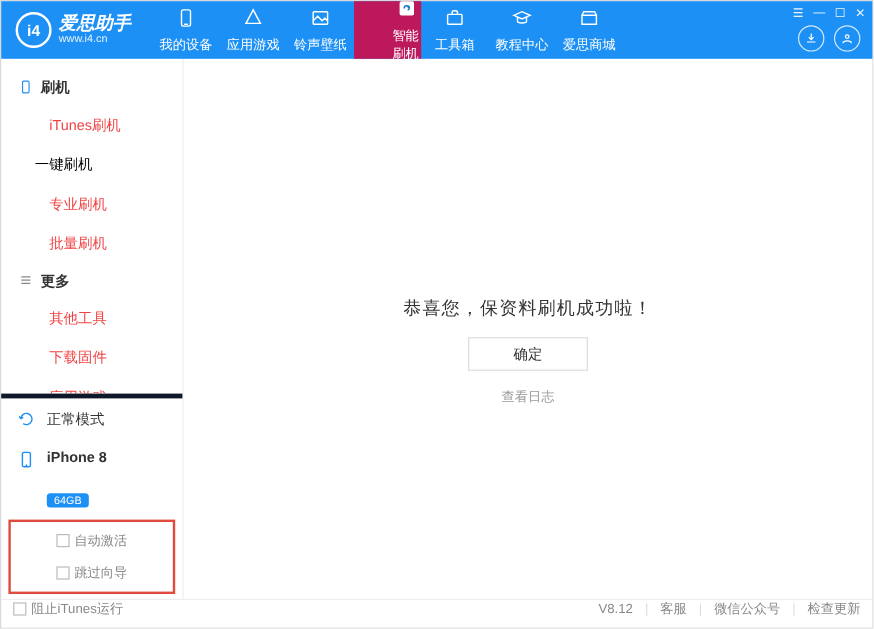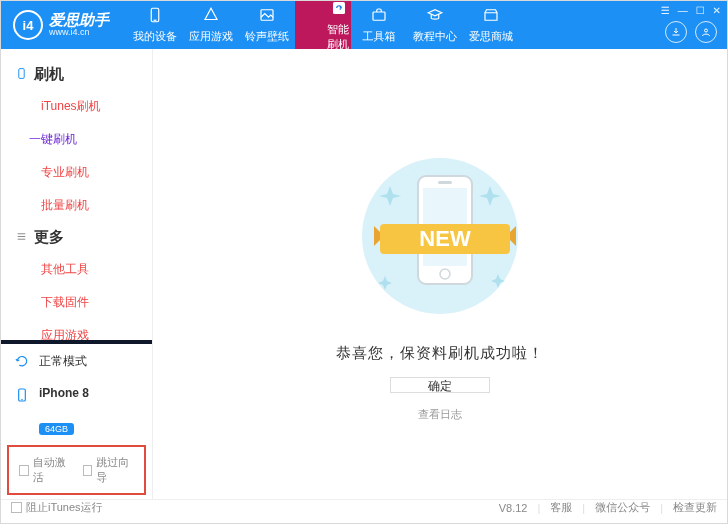--- a/index.html
+++ b/index.html
@@ -19,41 +19,41 @@
   .tab-icon-fill svg { fill: #fff; stroke: none; }
   .win-ctrls { position: absolute; top: 4px; right: 6px; display: flex; gap: 8px; font-size: 10px; }
   .win-btn { cursor: pointer; opacity: .9; }
   .hdr-right { position: absolute; right: 10px; bottom: 6px; display: flex; gap: 8px; }
   .circle-btn { width: 22px; height: 22px; border: 1.5px solid rgba(255,255,255,.8); border-radius: 50%; display: flex; align-items: center; justify-content: center; cursor: pointer; }
   .circle-btn svg { width: 12px; height: 12px; stroke: #fff; fill: none; stroke-width: 2; }
   
   .body { flex: 1; display: flex; min-height: 0; }
   .sidebar { width: 152px; border-right: 1px solid #eee; display: flex; flex-direction: column; }
   .side-scroll { flex: 1; padding-top: 10px; overflow: hidden; }
-  .side-h { display: flex; align-items: center; gap: 6px; padding: 6px 14px; color: #333; font-size: 15px; font-weight: 600; }
+  .side-h { display: flex; align-items: center; gap: 6px; padding: 6px 14px; color: #333; font-size: 12px; font-weight: 600; }
   .side-h svg { width: 13px; height: 13px; stroke: #1d90f5; fill: none; stroke-width: 1.8; }
   .side-h .menu-lines svg { stroke: #888; }
   .side-item { padding: 8px 10px 8px 40px; font-size: 12px; color: #ef4444; cursor: pointer; }
-  .side-item.active { color: #6d28d9; padding-left: 28px; }
+  .side-item.active { color: #000000; padding-left: 28px; }
   .side-bottom { border-top: 4px solid #0f172a; }
   .mode-row, .device-row { display: flex; align-items: center; gap: 8px; padding: 8px 12px; }
   .mode-icon, .dev-icon { width: 18px; height: 18px; display: flex; align-items: center; justify-content: center; }
   .mode-icon svg, .dev-icon svg { width: 16px; height: 16px; stroke: #1d90f5; fill: none; stroke-width: 1.8; }
   .device-row { flex-direction: row; align-items: flex-start; }
   .dev-info { display: flex; flex-direction: column; gap: 3px; }
   .dev-name { font-weight: 600; color: #333; }
   .dev-badge { align-self: flex-start; background: #1d90f5; color: #fff; font-size: 9px; padding: 1px 6px; border-radius: 3px; margin-top: 20px; }
-  .check-row { display: flex; align-items: center; gap: 12px; padding: 8px 10px; border: 2px solid #e04b3e; margin: 2px 6px 4px 6px; }
+  .check-row { display: flex; align-items: center; gap: 12px; padding: 8px 10px; border: 2px solid #e04b3e; margin: 2px 6px 4px 6px; flex-direction: column; }
   .chk { display: flex; align-items: center; gap: 4px; color: #888; font-size: 11px; cursor: pointer; }
   .chk-box { width: 11px; height: 11px; border: 1px solid #bbb; background: #fff; }
   
   .main { flex: 1; display: flex; flex-direction: column; align-items: center; justify-content: center; position: relative; padding-top: 20px; }
   .illus { width: 200px; height: 180px; position: relative; }
   .msg { margin-top: 18px; font-size: 15px; color: #333; letter-spacing: 1px; }
-  .ok-btn { margin-top: 14px; width: 100px; height: 16px; border: 1px solid #ddd; background: #fff; font-size: 12px; color: #333; cursor: pointer; }
+  .ok-btn { margin-top: 14px; width: 100px; height: 28px; border: 1px solid #ddd; background: #fff; font-size: 12px; color: #333; cursor: pointer; }
   .log-link { margin-top: 14px; font-size: 11px; color: #999; cursor: pointer; }
   
   .footer { height: 24px; border-top: 1px solid #eee; display: flex; align-items: flex-start; font-size: 11px; color: #888; padding: 0 10px; }
   .footer .chk { color: #888; }
   .footer-right { margin-left: auto; display: flex; align-items: center; gap: 10px; }
   .footer-right .sep { color: #ddd; }
   .footer-link { cursor: pointer; }
   
   .illus svg { width: 100%; height: 100%; }
 </style>
@@ -197,44 +197,20 @@
             </label>
           <label class="chk">
               <span class="chk-box"></span>
               <span>跳过向导</span>
             </label>
         </div>
       </div>
     </div>
 
     <div class="main">
-      <div class="illus">
-        <svg viewBox="0 0 200 180">
-          <circle cx="100" cy="90" r="78" fill="#d9f1f9"></circle>
-
-          <g fill="#aee0ee">
-            <polygon points="50,40 53,48 61,50 53,52 50,60 47,52 39,50 47,48"></polygon>
-            <polygon points="150,40 153,48 161,50 153,52 150,60 147,52 139,50 147,48"></polygon>
-            <polygon points="45,130 47,135 52,137 47,139 45,144 43,139 38,137 43,135"></polygon>
-            <polygon points="158,128 160,133 165,135 160,137 158,142 156,137 151,135 156,133"></polygon>
-          </g>
-
-          <rect x="78" y="30" width="54" height="108" rx="8" fill="#fff" stroke="#cfd8dc" stroke-width="2"></rect>
-          <rect x="83" y="42" width="44" height="78" fill="#e9f6fb"></rect>
-          <circle cx="105" cy="128" r="5" fill="none" stroke="#cfd8dc" stroke-width="1.5"></circle>
-          <rect x="98" y="35" width="14" height="3" rx="1.5" fill="#cfd8dc"></rect>
-
-          <g>
-            <path d="M44 90 L34 80 L34 100 Z" fill="#e8a532"></path>
-            <path d="M166 90 L176 80 L176 100 Z" fill="#e8a532"></path>
-            <rect x="40" y="78" width="130" height="30" rx="4" fill="#f8c542"></rect>
-            <text x="105" y="100" text-anchor="middle" font-family="Arial Black, Arial" font-size="22" font-weight="900" fill="#fff">NEW</text>
-          </g>
-        </svg>
-      </div>
       <div class="msg">恭喜您，保资料刷机成功啦！</div>
       <button class="ok-btn">确定</button>
       <div class="log-link">查看日志</div>
     </div>
   </div>
 
   <div class="footer">
     <label class="chk">
         <span class="chk-box"></span>
         <span>阻止iTunes运行</span>

